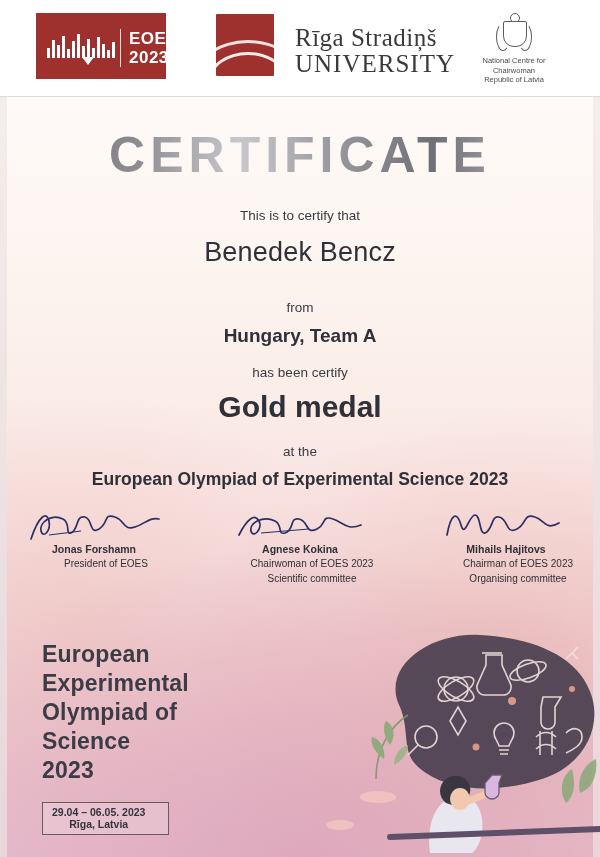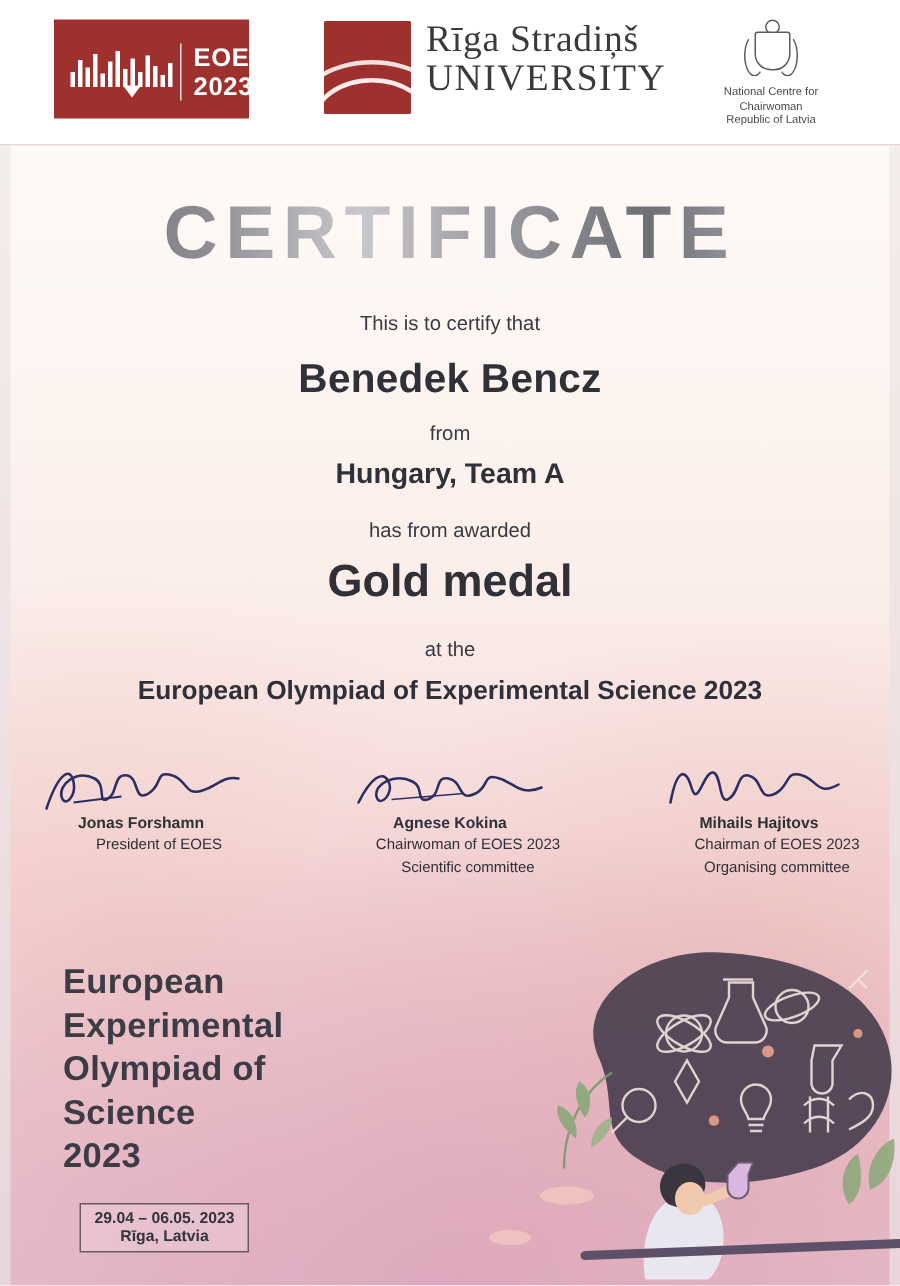--- a/index.html
+++ b/index.html
@@ -76,22 +76,22 @@
     border-left: 1px solid rgba(255,255,255,0.85);
     padding-left: 8px;
   }
   .logo-eoes .eoes-text span { display: block; }
 
   .logo-rsu {
     position: absolute;
     left: 216px;
     top: 14px;
     display: flex;
-    align-items: flex-start;
-    gap: 10px;
+    align-items: flex-end;
+    gap: 21px;
   }
   .logo-rsu .mark {
     width: 58px;
     height: 62px;
     background: #9e312d;
     position: relative;
     overflow: hidden;
     border-radius: 1px;
   }
   .logo-rsu .mark::before {
@@ -196,21 +196,21 @@
   
   .body-block {
     position: absolute;
     top: 208px;
     left: 0;
     width: 100%;
     text-align: center;
     color: #2f3038;
   }
   .lead { font-size: 13.5px; color: #3a3b42; margin: 0 0 14px 0; }
-  .recipient { font-size: 27px; font-weight: bold; margin: 0 0 13px 0; letter-spacing: 0.2px; }
+  .recipient { font-size: 27px; font-weight: normal; margin: 0 0 32px 0; letter-spacing: 0.2px; }
   .small-label { font-size: 13.5px; color: #3a3b42; margin: 0 0 10px 0; }
   .team { font-size: 19px; font-weight: bold; margin: 0 0 18px 0; }
   .award { font-size: 30px; font-weight: bold; margin: 0 0 20px 0; }
   .event { font-size: 17.5px; font-weight: bold; margin: 0; }
 
   
   .signatures {
     position: absolute;
     top: 505px;
     left: 0;
@@ -248,24 +248,24 @@
     left: 42px;
     top: 640px;
     font-size: 23px;
     line-height: 29px;
     font-weight: bold;
     color: #3c3c46;
     letter-spacing: 0.2px;
   }
   .date-box {
     position: absolute;
-    left: 53px;
+    left: 42px;
     top: 802px;
     border: 1px solid #6a5a60;
-    padding: 3px 9px 4px 9px;
+    padding: 3px 23px 4px 9px;
     text-align: center;
     background: rgba(255,255,255,0.18);
   }
   .date-box .d1 { font-size: 10.5px; font-weight: bold; color: #33333c; }
   .date-box .d2 { font-size: 10.5px; font-weight: bold; color: #33333c; }
 
   .artwork {
     position: absolute;
     right: 0;
     bottom: 0;
@@ -343,21 +343,21 @@
     </div>
   </div>
 
   <div class="title">CERTIFICATE</div>
 
   <div class="body-block">
     <p class="lead">This is to certify that</p>
     <p class="recipient">Benedek Bencz</p>
     <p class="small-label">from</p>
     <p class="team">Hungary, Team A</p>
-    <p class="small-label">has from awarded</p>
+    <p class="small-label">has been certify</p>
     <p class="award">Gold medal</p>
     <p class="small-label">at the</p>
     <p class="event">European Olympiad of Experimental Science 2023</p>
   </div>
 
   <div class="signatures">
 
     <div class="sig">
       <svg class="scribble" viewBox="0 0 150 42">
         <path d="M12,34 C20,10 28,6 30,16 C32,26 24,34 22,26 C20,18 32,8 44,14 C52,18 46,30 52,28 C60,25 56,10 66,12 C74,14 70,30 80,24 C90,18 84,8 96,12 C106,15 104,26 116,22 C126,19 130,12 140,14" fill="none" stroke="#2a2f63" stroke-width="1.7" stroke-linecap="round"></path>

